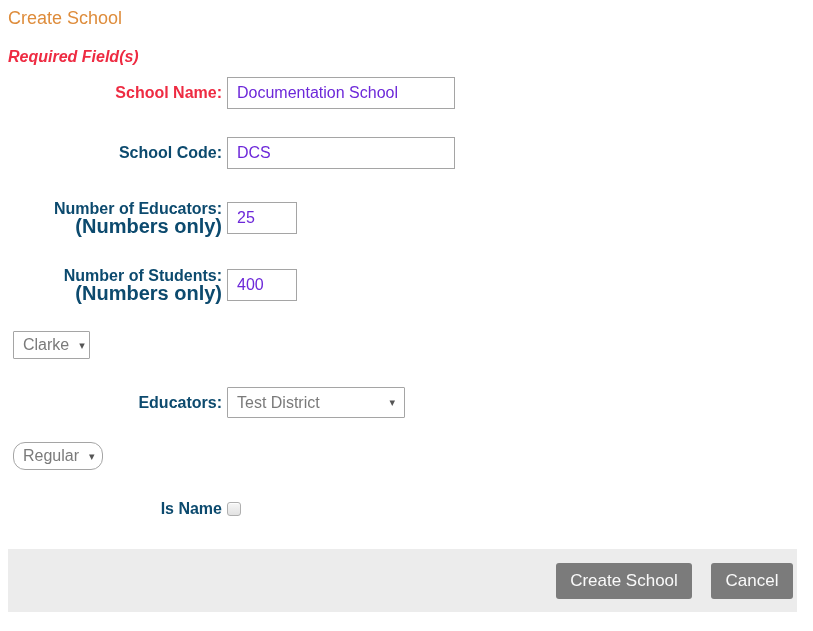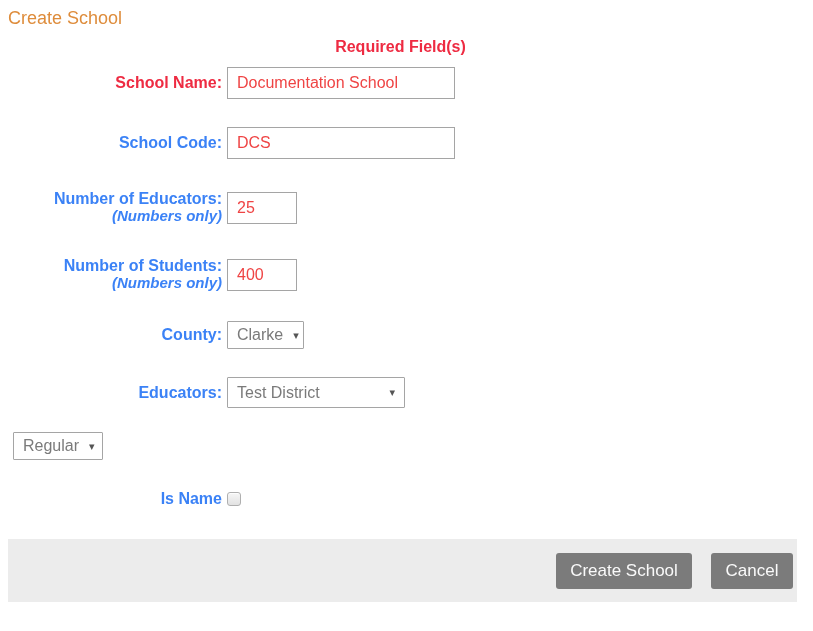--- a/index.html
+++ b/index.html
@@ -14,66 +14,66 @@
 
   .page-title {
     padding-top: 8px;
     font-size: 18px;
     line-height: 20px;
     font-weight: 400;
     color: #DE8C3B;
   }
 
   .required-note {
-    margin-top: 10px;
+    margin-top: 20px;
     padding-right: 4px;
-    text-align: center;
+    text-align: left;
     font-size: 16px;
     line-height: 17px;
     font-weight: 700;
     color: #EE2B42;
+    font-style: italic;
   }
 
   .form { margin-top: 12px; }
 
   .row { display: flex; align-items: center; }
   .row.mb28 { margin-bottom: 28px; }
   .row.mb32 { margin-bottom: 32px; }
   .row.mb34 { margin-bottom: 34px; }
   .row.mb30 { margin-bottom: 30px; }
   .row.mb24 { margin-bottom: 24px; }
   .row.mb31 { margin-bottom: 31px; }
 
   .label-col {
     width: 214px;
     flex-shrink: 0;
     text-align: right;
     font-size: 16px;
     line-height: 16px;
     font-weight: 700;
-    color: #3b82f6;
+    color: #0c4a6e;
   }
   .label-col.red { color: #EE2B42; }
   .label-col .sublabel {
     display: block;
-    font-style: italic;
-    font-size: 15px;
+    font-size: 20px;
     line-height: 16px;
     margin-top: 1px;
   }
   .field-col { margin-left: 5px; display: flex; align-items: center; }
 
   input[type="text"] {
     height: 32px;
     border: 1px solid #A5A5A5;
     border-radius: 0;
     padding: 0 9px;
     font-family: "Liberation Sans", "DejaVu Sans", sans-serif;
     font-size: 16px;
-    color: #ef4444;
+    color: #6d28d9;
     background: #fff;
     outline: none;
   }
   .w-wide { width: 228px; }
   .w-num  { width: 70px; }
 
   .select {
     display: inline-flex;
     align-items: center;
     justify-content: space-between;
@@ -87,21 +87,21 @@
     text-align: center;
   }
   .select .arrow {
     font-size: 11px;
     color: #555555;
     margin-left: 10px;
     line-height: 1;
   }
   .sel-county { width: 77px; height: 28px; }
   .sel-district { width: 178px; height: 31px; }
-  .sel-type { width: 90px; height: 28px; }
+  .sel-type { width: 90px; height: 28px; border-radius: 12px; }
 
   input[type="checkbox"] {
     appearance: none;
     -webkit-appearance: none;
     width: 14px; height: 14px;
     margin: 0;
     border: 1px solid #AFAFAF;
     border-radius: 3px;
     background: linear-gradient(#F6F6F6, #E2E2E2);
     box-shadow: inset 0 1px 0 rgba(255,255,255,0.8);
@@ -168,21 +168,20 @@
       <div class="label-col">
         <span>Number of Students:</span>
         <span class="sublabel">(Numbers only)</span>
       </div>
       <div class="field-col">
         <input type="text" class="w-num" value="400" style="">
       </div>
     </div>
 
     <div class="row mb28">
-      <div class="label-col">County:</div>
       <div class="field-col">
         <div class="select sel-county">
           <span>Clarke</span>
           <span class="arrow">▾</span>
         </div>
       </div>
     </div>
 
     <div class="row mb24">
       <div class="label-col">Educators:</div>

